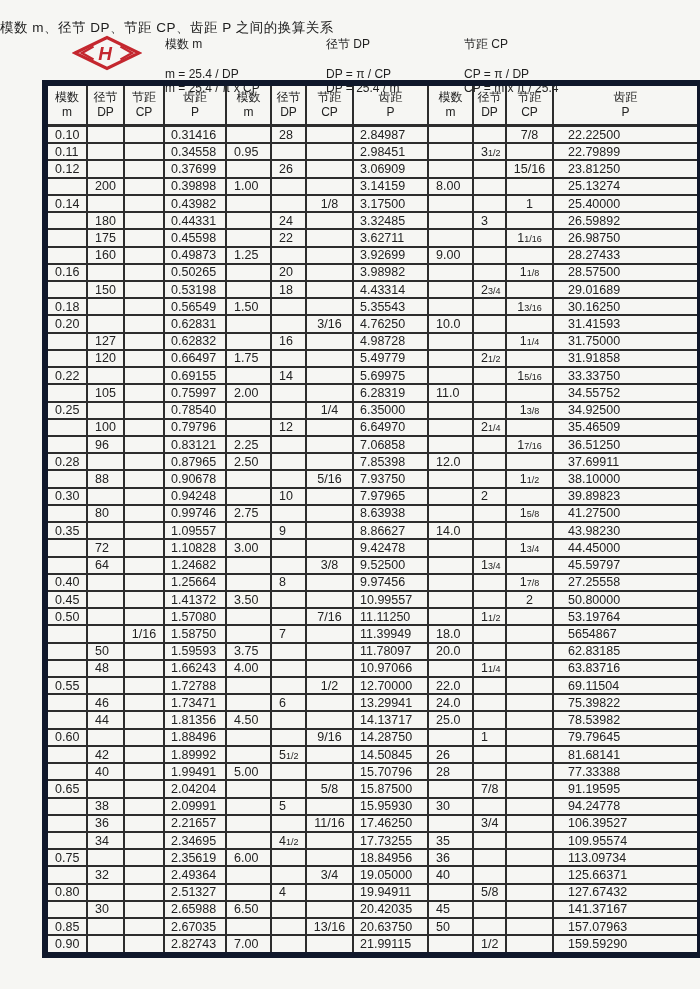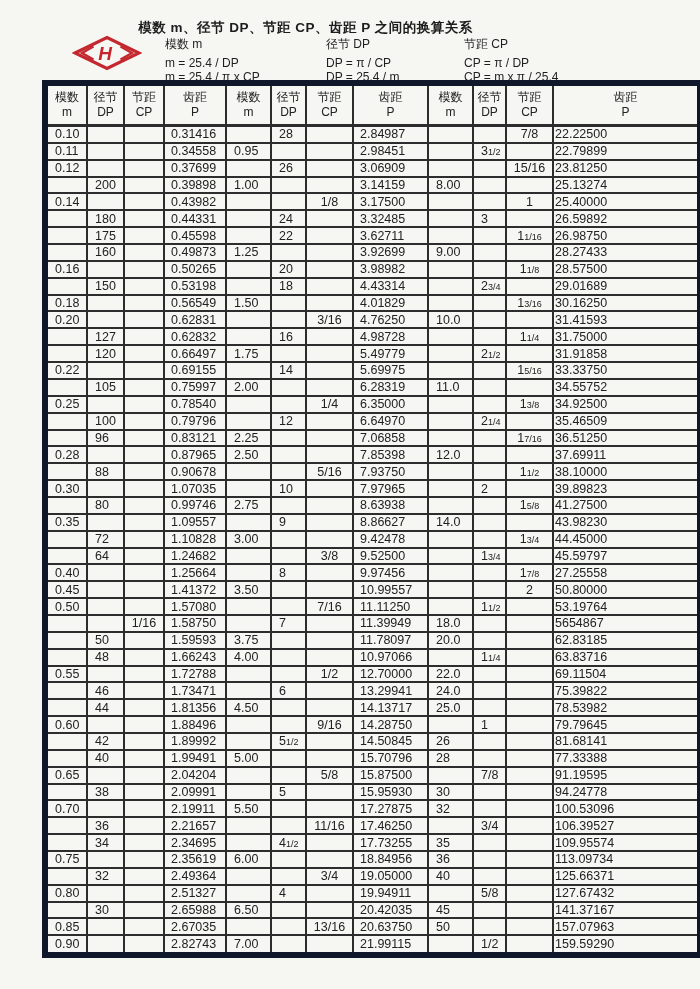--- a/index.html
+++ b/index.html
@@ -9,26 +9,26 @@
     font-family:"Liberation Sans","DejaVu Sans",sans-serif;
     color:#262626;
     position:relative;
     overflow:hidden;
   }
   .page{position:absolute;inset:0;}
 
   
   .title{
     position:absolute;top:19px;left:0;width:611px;
-    text-align:center;font-size:13.5px;font-weight:bold;color:#1d1d1d;
+    font-size:13.5px;font-weight:normal;color:#1d1d1d;
     letter-spacing:0.5px;
   }
   .logo{position:absolute;left:72px;top:35px;width:70px;height:36px;}
   .fcol{position:absolute;top:38px;font-size:12px;line-height:13.8px;color:#1f1f1f;white-space:nowrap;}
-  .fcol .fh{margin-bottom:5px;}
+  .fcol .fh{margin-bottom:16px;}
   #fcol-module{left:165px;}
   #fcol-dp{left:326px;}
   #fcol-cp{left:464px;}
 
   
   table.conv{
     position:absolute;left:42px;top:80px;
     width:655px;height:878px;
     border-collapse:collapse;table-layout:fixed;
     border:6px solid #0f172a;
@@ -47,21 +47,21 @@
   }
   
   col.w0{width:42px}col.w1{width:37px}col.w2{width:40px}col.w3{width:62px}
   col.w4{width:45px}col.w5{width:35px}col.w6{width:47px}col.w7{width:75px}
   col.w8{width:45px}col.w9{width:33px}col.w10{width:47px}col.w11{width:147px}
 
   td.c0,td.c4,td.c8{text-align:left;padding-left:7px;}
   td.c1,td.c5,td.c9{text-align:left;padding-left:7px;}
   td.c2,td.c6,td.c10{text-align:center;}
   td.c3,td.c7{text-align:left;padding-left:6px;}
-  td.c11{text-align:left;padding-left:1px;}
+  td.c11{text-align:left;padding-left:14px;}
 
   .fr{font-size:9px;letter-spacing:0;}
 </style>
 </head>
 <body style="background: rgb(246, 246, 243);">
 
 <div class="page">
 
   <svg class="logo" viewBox="0 0 70 36" id="logo-svg" style="color: rgb(196, 39, 46);">
     <polygon points="3,18 35,2.5 67,18 35,33.5" fill="none" stroke="currentColor" stroke-width="3.2"></polygon>
@@ -297,21 +297,21 @@
           <td class="c11">29.01689</td>
         </tr>
         <tr>
           <td class="c0">0.18</td>
           <td class="c1"></td>
           <td class="c2"></td>
           <td class="c3">0.56549</td>
           <td class="c4">1.50</td>
           <td class="c5"></td>
           <td class="c6"></td>
-          <td class="c7">4.01829</td>
+          <td class="c7">5.35543</td>
           <td class="c8"></td>
           <td class="c9"></td>
           <td class="c10">1<span class="fr">3/16</span></td>
           <td class="c11">30.16250</td>
         </tr>
         <tr>
           <td class="c0">0.20</td>
           <td class="c1"></td>
           <td class="c2"></td>
           <td class="c3">0.62831</td>
@@ -447,21 +447,21 @@
           <td class="c7">7.93750</td>
           <td class="c8"></td>
           <td class="c9"></td>
           <td class="c10">1<span class="fr">1/2</span></td>
           <td class="c11">38.10000</td>
         </tr>
         <tr>
           <td class="c0">0.30</td>
           <td class="c1"></td>
           <td class="c2"></td>
-          <td class="c3">1.07035</td>
+          <td class="c3">0.94248</td>
           <td class="c4"></td>
           <td class="c5">10</td>
           <td class="c6"></td>
           <td class="c7">7.97965</td>
           <td class="c8"></td>
           <td class="c9">2</td>
           <td class="c10"></td>
           <td class="c11">39.89823</td>
         </tr>
         <tr>
@@ -710,34 +710,20 @@
           <td class="c4"></td>
           <td class="c5">5</td>
           <td class="c6"></td>
           <td class="c7">15.95930</td>
           <td class="c8">30</td>
           <td class="c9"></td>
           <td class="c10"></td>
           <td class="c11">94.24778</td>
         </tr>
         <tr>
-          <td class="c0">0.70</td>
-          <td class="c1"></td>
-          <td class="c2"></td>
-          <td class="c3">2.19911</td>
-          <td class="c4">5.50</td>
-          <td class="c5"></td>
-          <td class="c6"></td>
-          <td class="c7">17.27875</td>
-          <td class="c8">32</td>
-          <td class="c9"></td>
-          <td class="c10"></td>
-          <td class="c11">100.53096</td>
-        </tr>
-        <tr>
           <td class="c0"></td>
           <td class="c1">36</td>
           <td class="c2"></td>
           <td class="c3">2.21657</td>
           <td class="c4"></td>
           <td class="c5"></td>
           <td class="c6">11/16</td>
           <td class="c7">17.46250</td>
           <td class="c8"></td>
           <td class="c9">3/4</td>

